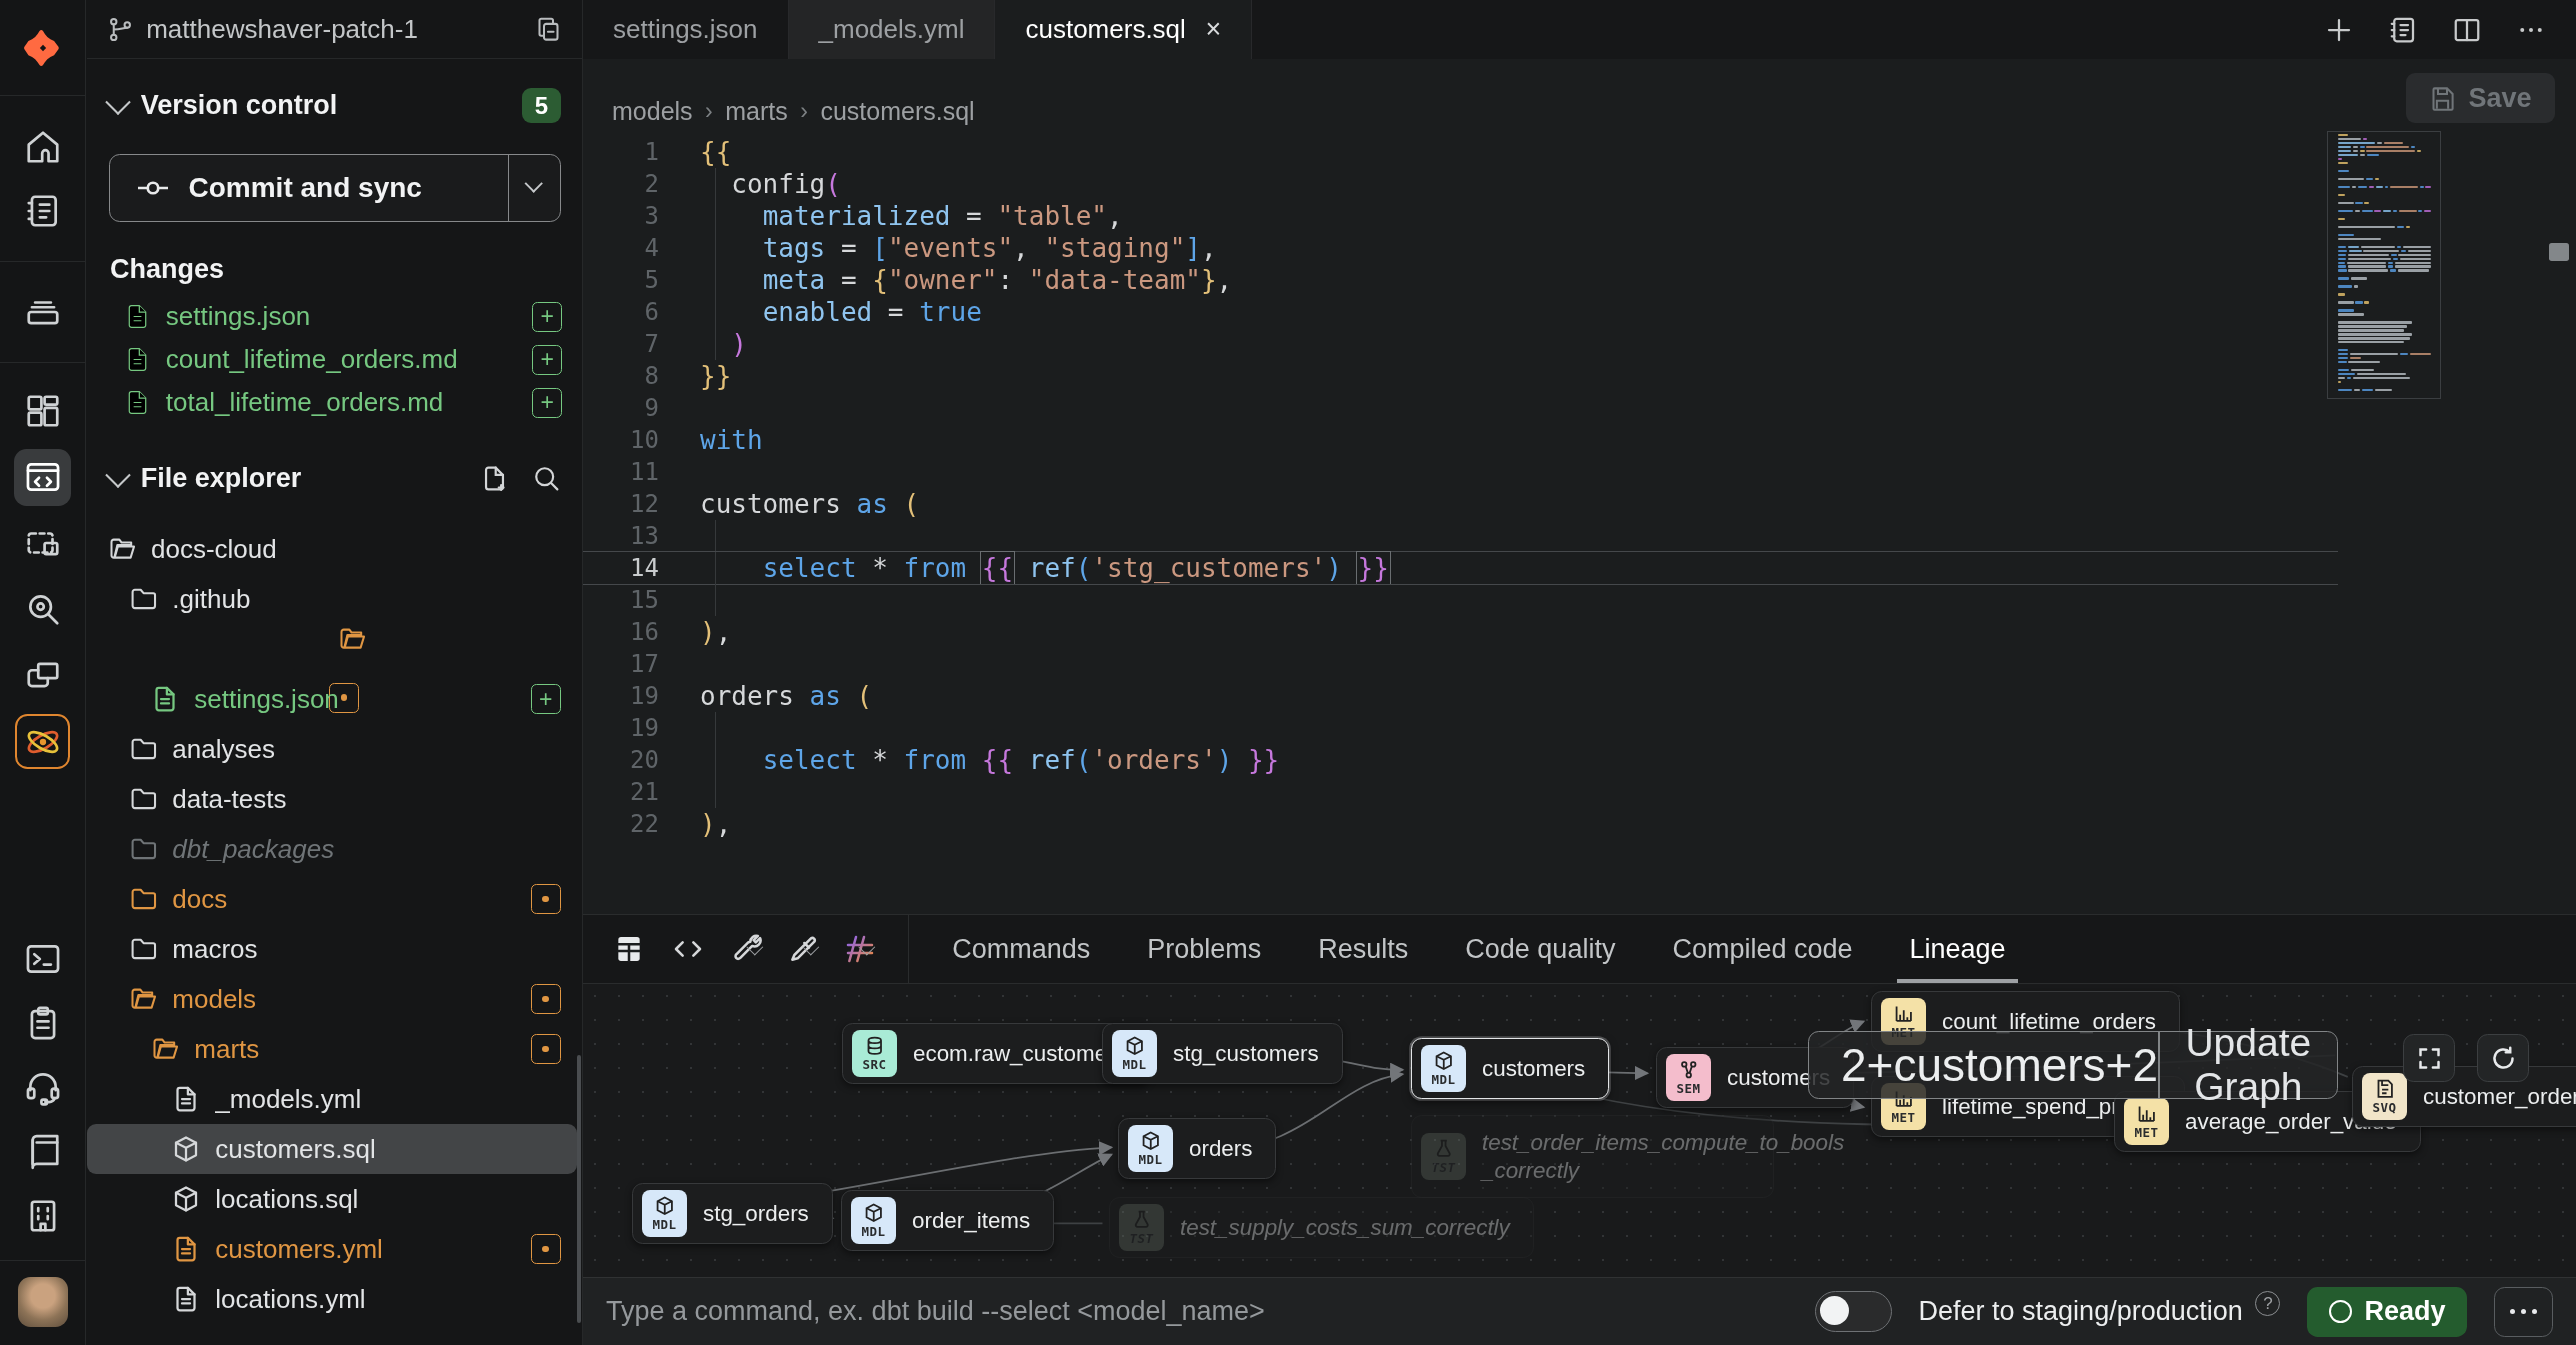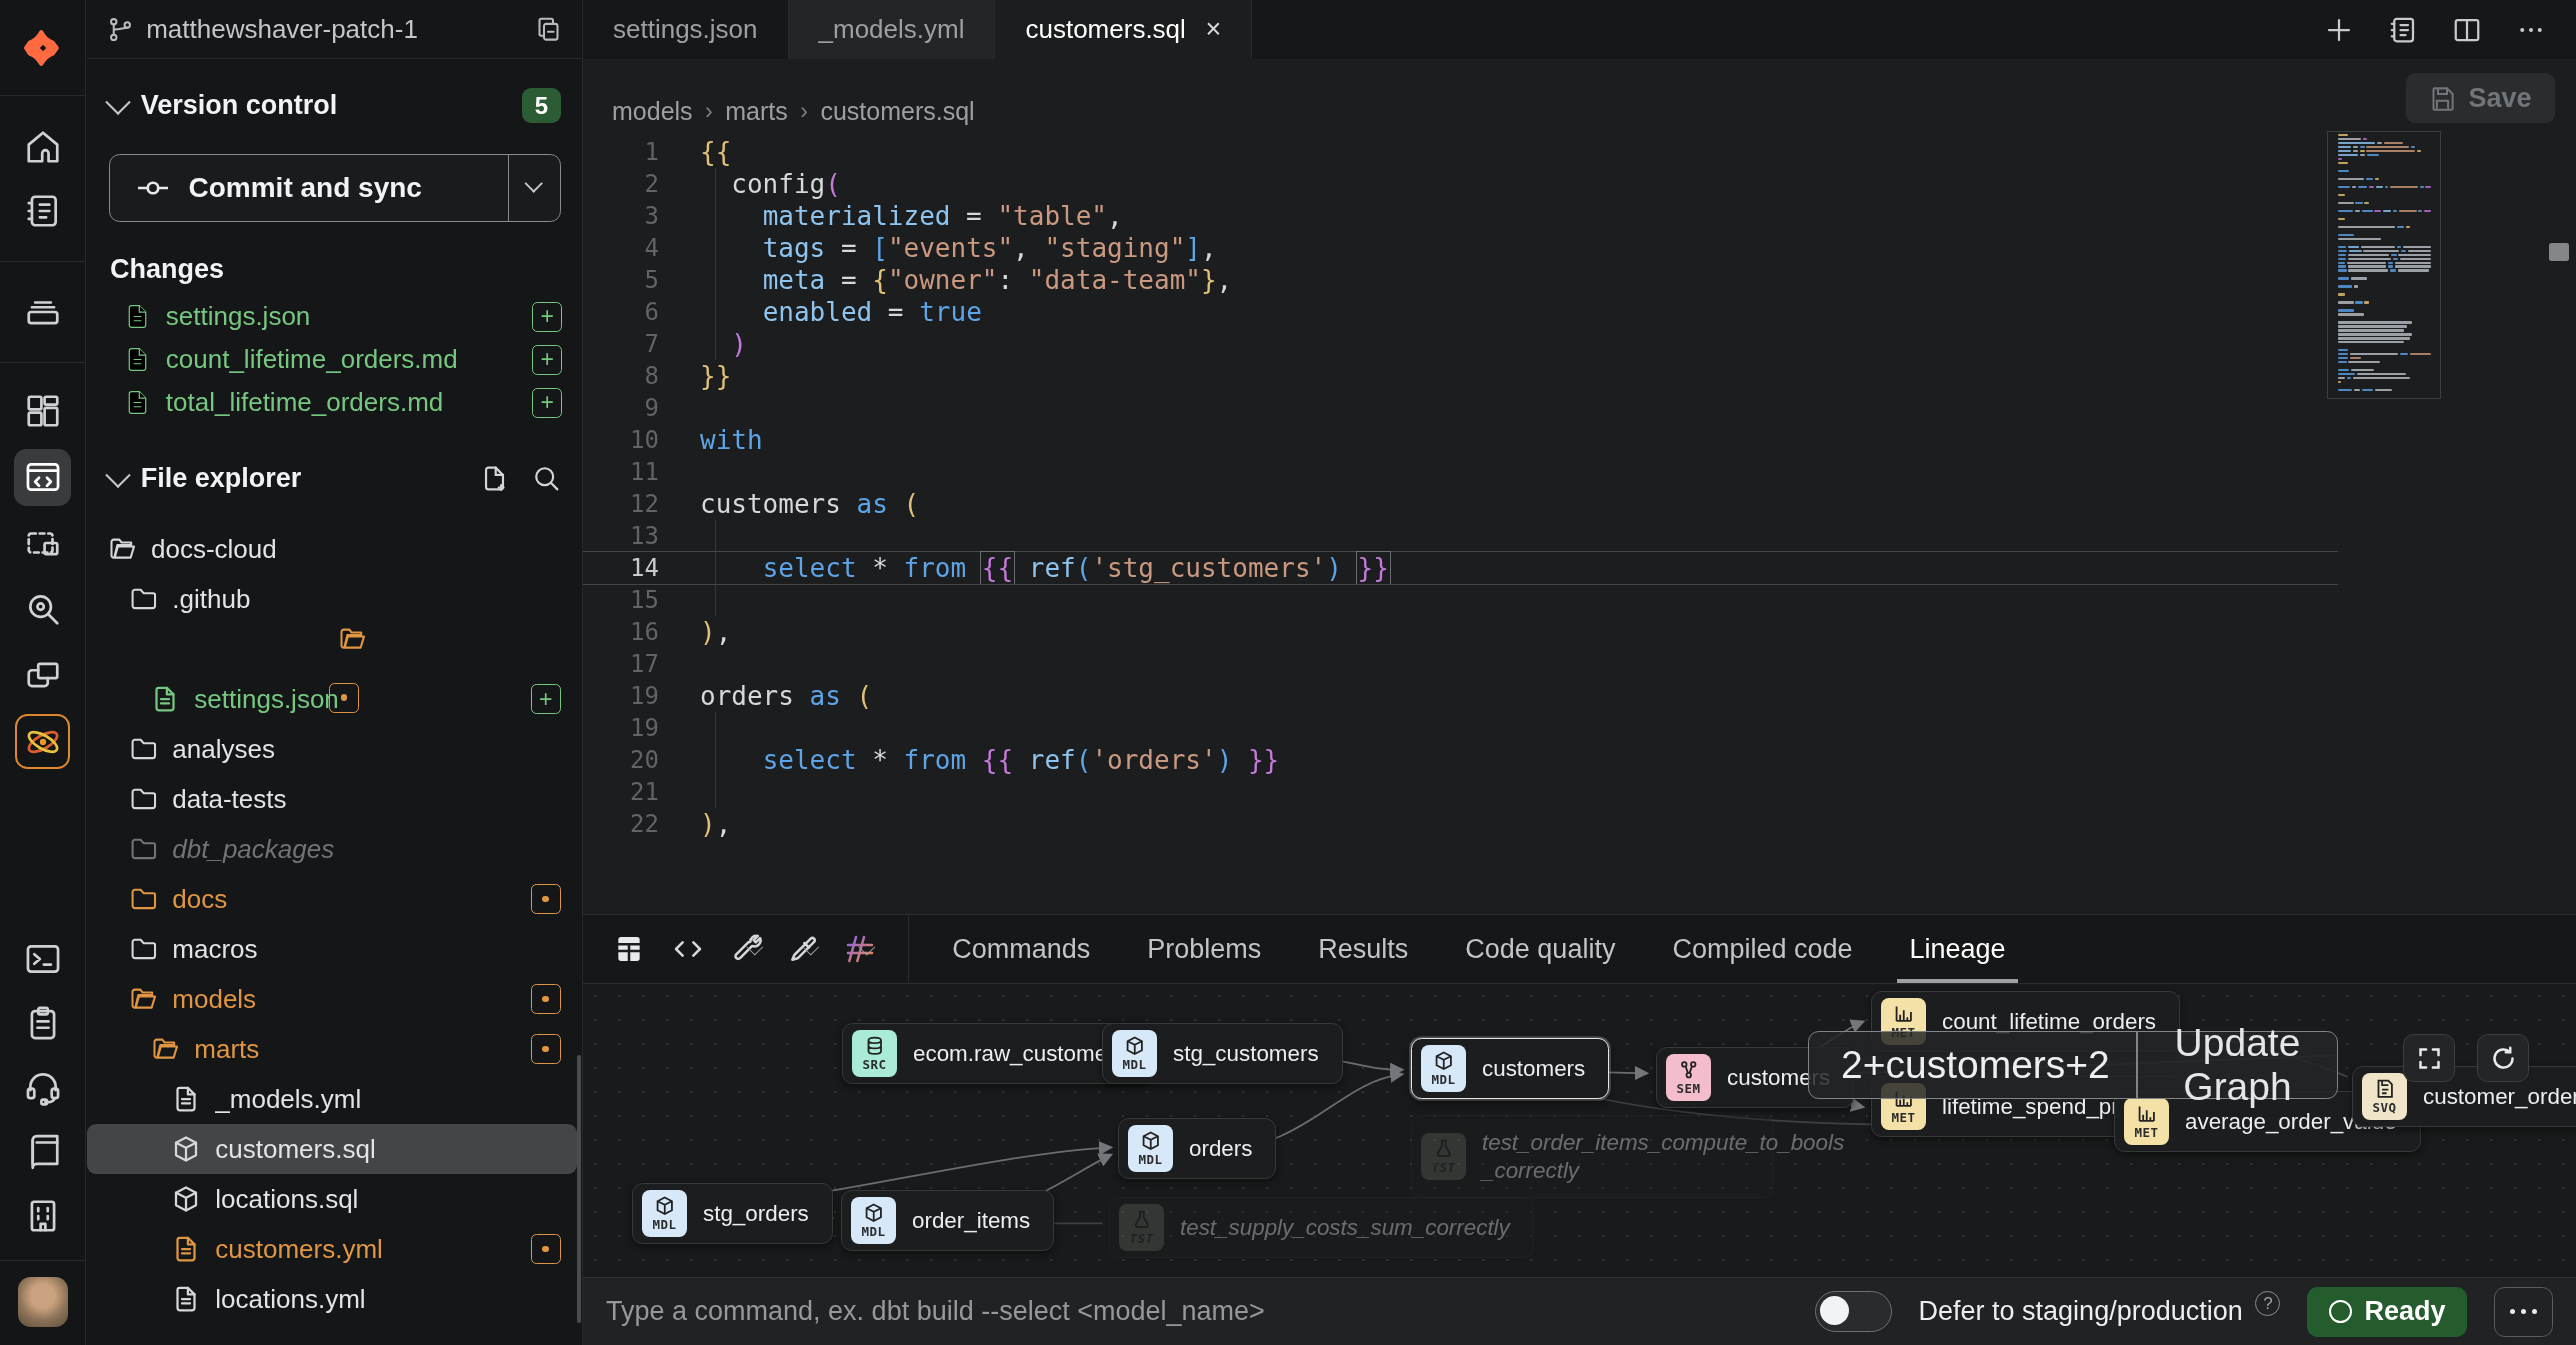--- a/index.html
+++ b/index.html
@@ -122,21 +122,21 @@
   .lnode .nicon b { font-size:12.5px; font-weight:bold; color:#2a2c2e; letter-spacing:0.4px; font-family:"DejaVu Sans Mono",monospace; }
   .lnode .nlbl { font-size:22.4px; color:#eceeef; white-space:nowrap; }
   .lnode.selected { border-color:#e3e5e7; box-shadow:0 0 0 1.8px rgba(230,232,234,.25), 0 3.6px 9px rgba(0,0,0,.5); }
   .lnode.faded { opacity:.38; border-color:#2c2e2f; box-shadow:none;font-style:italic; }
   .lnode.wrap { height:auto; padding-top:12.5px; padding-bottom:12.5px; }
   .lnode.wrap .nlbl { white-space:normal; width:268px; line-height:1.25; }
   .k-src{background:#a9ebd6;} .k-mdl{background:#d7e8f9;} .k-sem{background:#f4bdcc;}
   .k-met{background:#f4e1a7;} .k-svq{background:#f1e5c9;} .k-tst{background:#5d685e;}
   #overlay { position:absolute; left:1225px; top:47px; width:530px; height:68px;
     background:rgba(36,37,38,.84); border:1.8px solid #828587; border-radius:10.7px; display:flex; align-items:center; }
-  #overlay-q { flex:1; padding-left:32px; font-size:39px; color:#eceeef; }
+  #overlay-q { flex:1; padding-left:32px; font-size:46px; color:#eceeef; }
   #overlay-div { width:1.8px; height:100%; background:#828587; }
   #overlay-btn { width:199px; text-align:center; font-size:39px; color:#e4e6e8; font-weight:500; }
   .gbtn { position:absolute; width:52px; height:48px; background:#232526; border:1.8px solid #3c3f41;
     border-radius:10.7px; display:flex; align-items:center; justify-content:center; }
   .gbtn svg { width:27px; height:27px; stroke:#e8eaec; fill:none; stroke-width:2.2; stroke-linecap:round; }
 
   
   #cmdbar { position:absolute; left:0; top:1277px; width:100%; height:68px; background:#202223;
     border-top:0.9px solid #303233; display:flex; align-items:center; padding:0 23px; gap:27px; }
   #cmd-input { flex:1; background:transparent; border:none; outline:none; color:#d6d8da;

